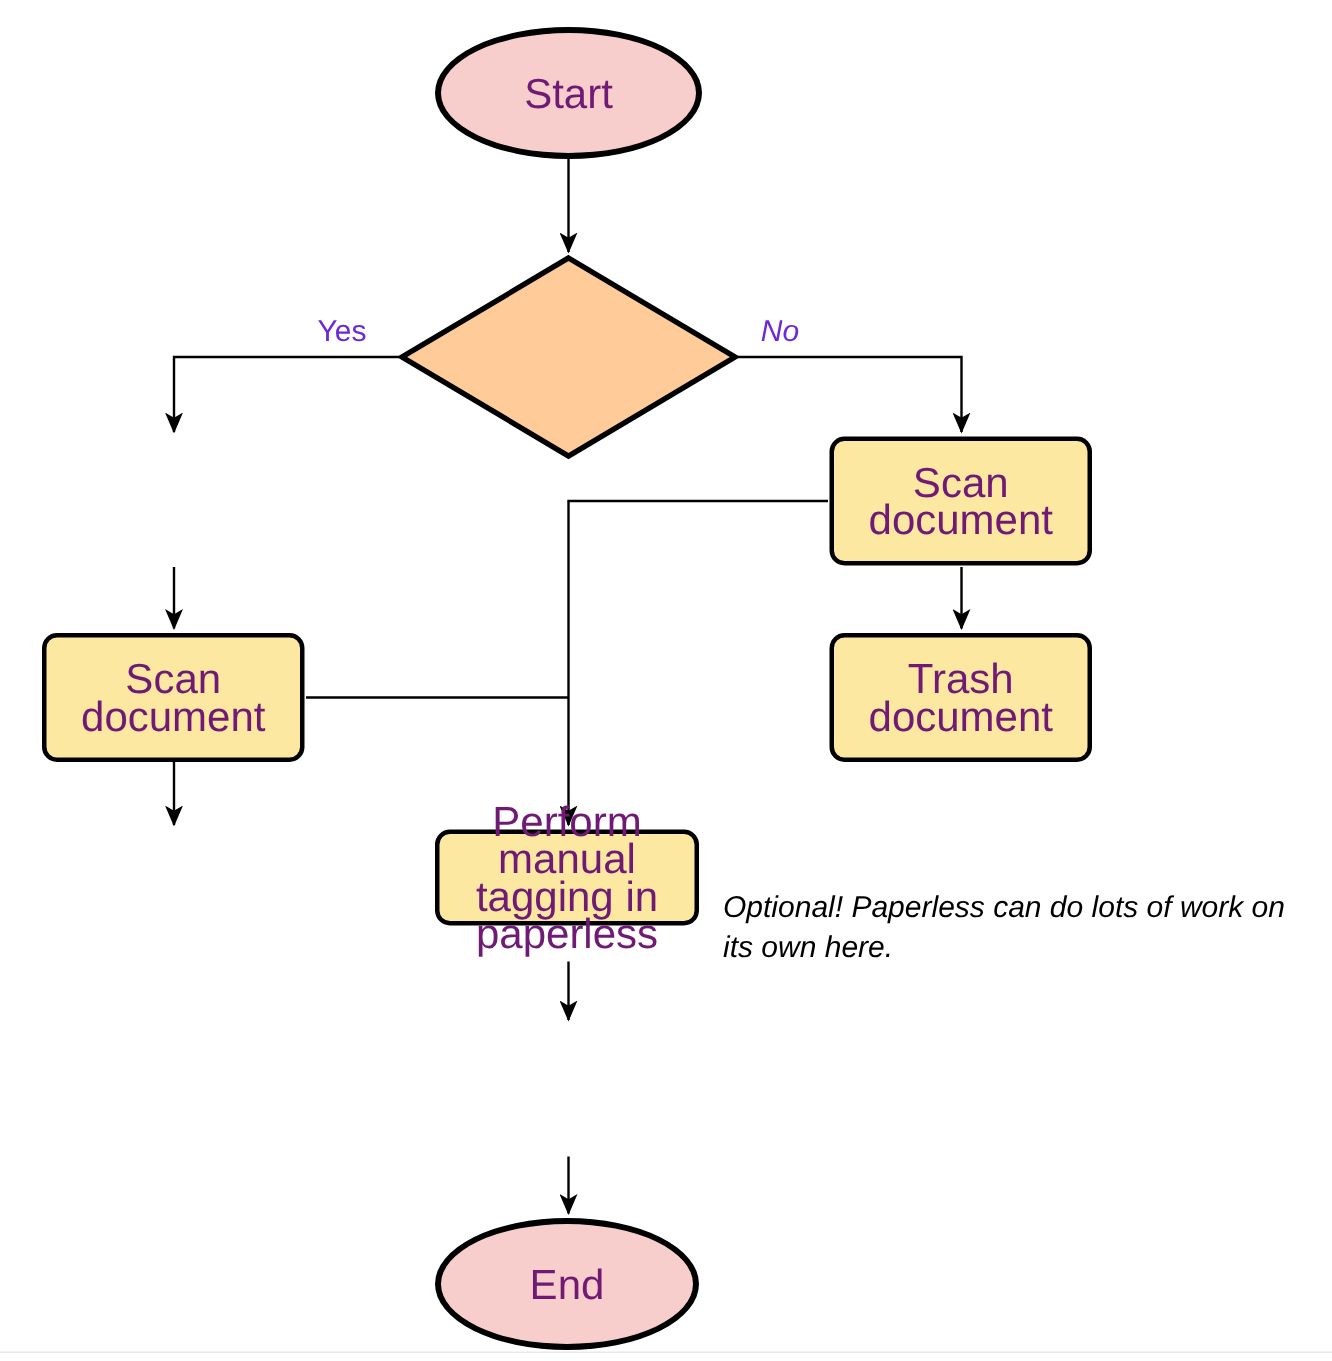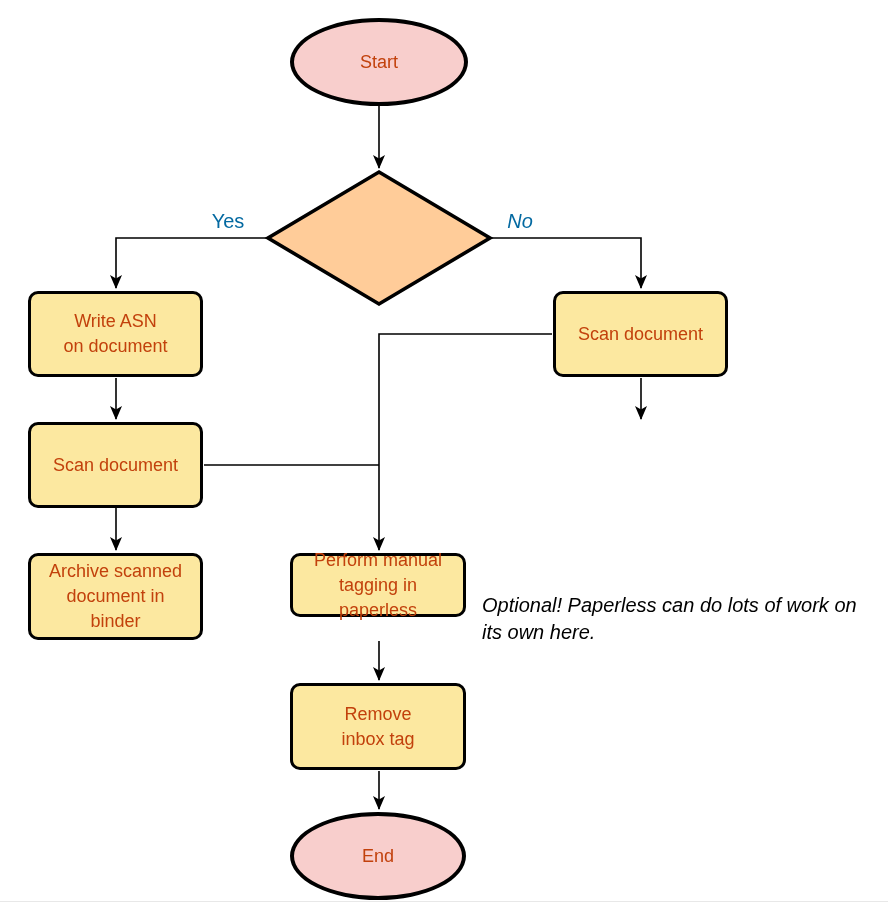--- a/index.html
+++ b/index.html
@@ -26,45 +26,45 @@
     stroke: #000000;
     stroke-width: 1.6;
   }
   .shape {
     position: absolute;
     box-sizing: border-box;
     display: flex;
     align-items: center;
     justify-content: center;
     text-align: center;
-    font-size: 18px;
+    font-size: 28px;
     line-height: 25px;
     white-space: pre-line;
-    color: #c2410c;
+    color: #701a75;
   }
   .terminal {
     background: #f8cecc;
     border: 4px solid #000000;
     border-radius: 50%;
   }
   .process {
     background: #fce8a0;
     border: 3px solid #000000;
     border-radius: 10px;
   }
   .decision-label {
     background: transparent;
     border: none;
   }
   .edge-label {
     position: absolute;
     font-size: 20px;
     line-height: 24px;
     text-align: center;
-    color: #0369a1;
+    color: #6d28d9;
   }
   .annotation {
     position: absolute;
     font-size: 20px;
     line-height: 27px;
     font-style: italic;
     text-align: left;
     white-space: pre-line;
     color: #000000;
   }
@@ -117,50 +117,40 @@
     <path class="edge" d="M379 771 L379 809" marker-end="url(#arrow)"></path>
 
     <polygon points="379,172 490,238 379,304 268,238" fill="#ffcc99" stroke="#000000" stroke-width="3.6" stroke-linejoin="miter"></polygon>
   </svg>
 
   <div class="shape terminal" id="n-start">
     <span>Start</span>
   </div>
 
 
-  <div class="shape process" id="n-write-asn">
-    <span>Write ASN
-on document</span>
-  </div>
 
   <div class="shape process" id="n-scan-left">
     <span>Scan document</span>
   </div>
 
-  <div class="shape process" id="n-archive">
-    <span>Archive scanned
-document in
-binder</span>
-  </div>
 
   <div class="shape process" id="n-scan-right">
     <span>Scan document</span>
   </div>
 
+  <div class="shape process" id="n-trash">
+    <span>Trash document</span>
+  </div>
 
   <div class="shape process" id="n-tagging">
     <span>Perform manual
 tagging in
 paperless</span>
   </div>
 
-  <div class="shape process" id="n-remove">
-    <span>Remove
-inbox tag</span>
-  </div>
 
   <div class="shape terminal" id="n-end">
     <span>End</span>
   </div>
 
   <div class="edge-label" id="lbl-yes">Yes</div>
   <div class="edge-label" id="lbl-no">No</div>
 
   <div class="annotation" id="note-optional">Optional! Paperless can do lots of work on
 its own here.</div>

